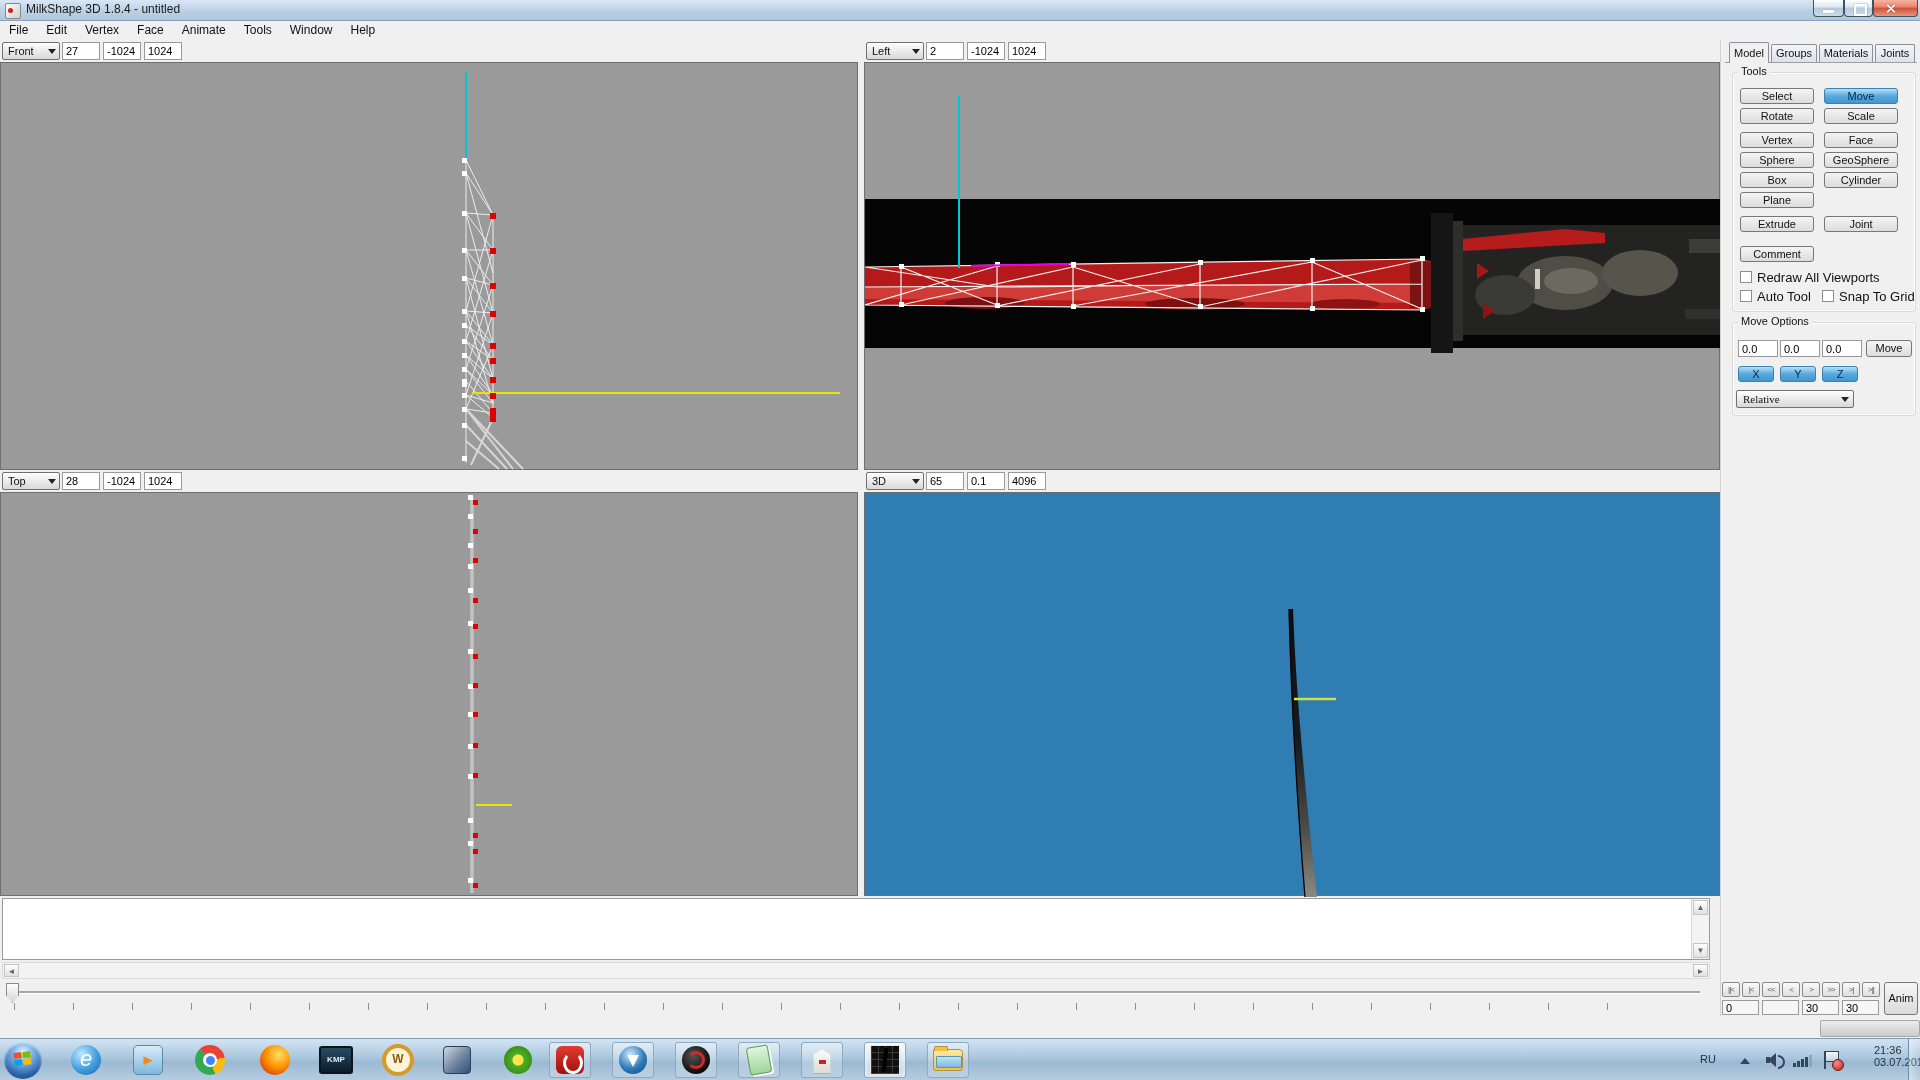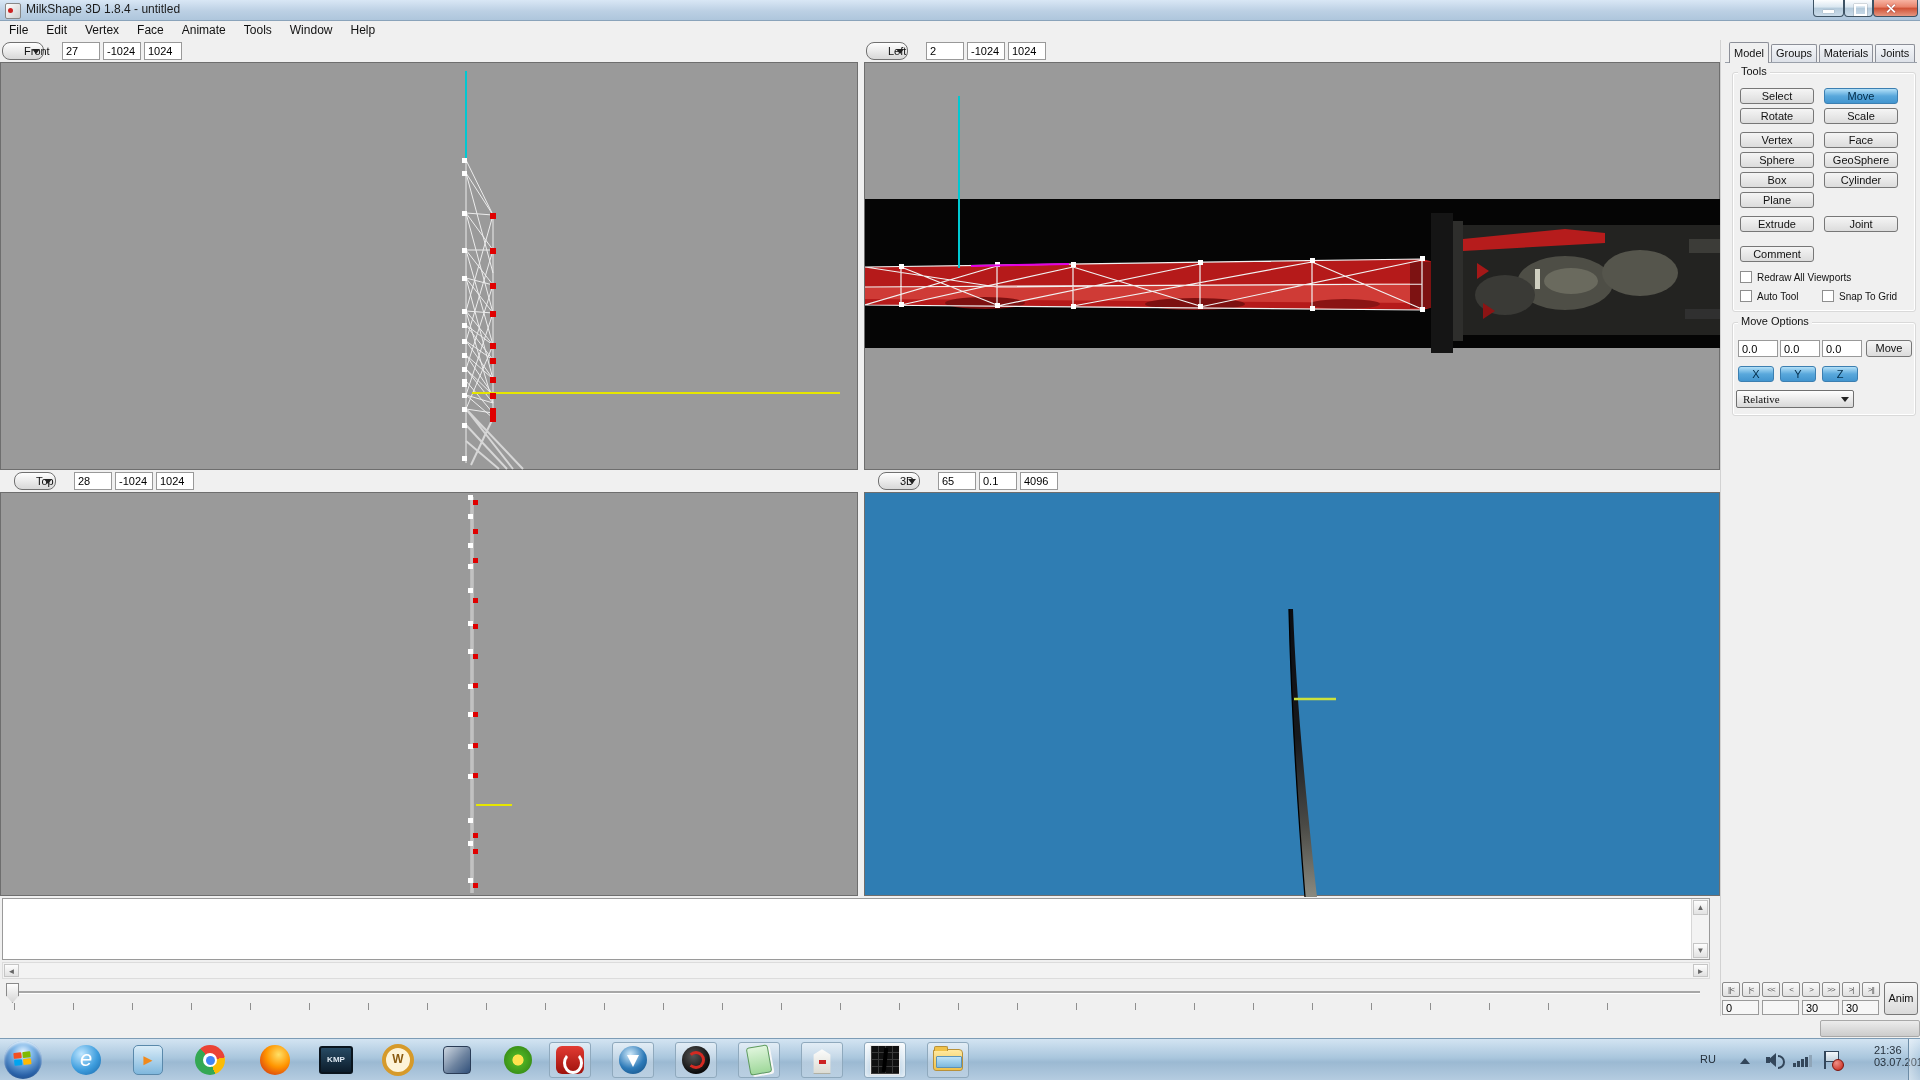--- a/index.html
+++ b/index.html
@@ -18,42 +18,42 @@
   .wbtn.close{background:linear-gradient(#f7b3a2,#e8826a 45%,#cf5034 50%,#e69680);}
   .wbtn .bar{position:absolute;left:9px;top:10px;width:11px;height:3px;background:#fff;box-shadow:0 0 1px #555;}
   .wbtn .box{position:absolute;left:9px;top:4px;width:9px;height:8px;border:2px solid #fff;box-shadow:0 0 1px #555;}
   .wbtn .x1,.wbtn .x2{position:absolute;left:16px;top:3px;width:2px;height:11px;background:#fff;box-shadow:0 0 1px #700;}
   .wbtn .x1{transform:rotate(45deg);} .wbtn .x2{transform:rotate(-45deg);}
   
   #menubar{left:0;top:21px;width:1920px;height:19px;background:#f0f0f0;display:flex;align-items:center;}
   .menu-item{padding:0 9px;font-size:12px;line-height:19px;}
   
   .vp-header{height:22px;background:#f0f0f0;}
-  .vpsel{position:absolute;top:2px;width:42px;height:18px;border:1px solid #707070;border-radius:8px;
-    background:linear-gradient(#fefefe,#d8d8d8);font-size:11px;line-height:16px;padding-left:21px;box-sizing:border-box;}
+  .vpsel{position:absolute;top:2px;width:58px;height:18px;border:1px solid #707070;border-radius:2px;
+    background:linear-gradient(#fefefe,#d8d8d8);font-size:11px;line-height:16px;padding-left:5px;box-sizing:border-box;}
   .vpsel .tri{position:absolute;right:3px;top:6px;width:0;height:0;
     border-left:4px solid transparent;border-right:4px solid transparent;border-top:5px solid #222;}
   .vpfld{position:absolute;top:2px;width:38px;height:18px;border:1px solid #999;background:#fff;
     font-size:11px;padding:0 3px;box-sizing:border-box;font-family:"Liberation Sans",sans-serif;}
   
   .vp{box-sizing:border-box;border:1px solid #6e6e6e;background:#9a9a9a;}
   .vp svg{position:absolute;left:0;top:0;}
   
   #panel{left:1720px;top:40px;width:200px;height:976px;background:#f0f0f0;border-left:1px solid #d2d2d2;}
   .tab{position:absolute;top:4px;height:18px;box-sizing:border-box;border:1px solid #8c8f98;border-bottom:none;
     border-radius:2px 2px 0 0;background:linear-gradient(#f4f6f9,#dde1e8);font-size:11px;text-align:center;line-height:17px;}
   .tab.on{top:2px;height:21px;background:#f0f0f0;z-index:2;line-height:20px;}
   #tabline{position:absolute;left:4px;top:22px;width:192px;height:1px;background:#9aa0aa;}
   .grp{position:absolute;border:1px solid #d9d9d9;border-radius:3px;box-shadow:inset 0 0 0 1px #fff;}
   .grp-label{position:absolute;background:#f0f0f0;font-size:11px;padding:0 3px;}
   .tbtn{position:absolute;width:74px;height:16px;box-sizing:border-box;border:1px solid #777;border-radius:3px;
     background:linear-gradient(#f5f5f5,#dcdcdc);font-size:11px;text-align:center;line-height:14px;}
   .tbtn.on{background:linear-gradient(#b3e0f8,#59a8dc 50%,#4295cf);border-color:#3c7fb1;color:#002b48;}
   .cbx{position:absolute;width:12px;height:12px;background:#fff;border:1px solid #8e8e8e;box-sizing:border-box;}
-  .lbl11{position:absolute;font-size:10px;line-height:13px;white-space:nowrap;}
+  .lbl11{position:absolute;font-size:13px;line-height:13px;white-space:nowrap;}
   .fld{position:absolute;height:17px;border:1px solid #999;background:#fff;font-size:11px;padding:0 3px;
        box-sizing:border-box;font-family:"Liberation Sans",sans-serif;}
   .drop{position:absolute;height:18px;border:1px solid #707070;border-radius:2px;
     background:linear-gradient(#fefefe,#d8d8d8);font-size:11px;line-height:16px;padding-left:6px;box-sizing:border-box;}
   .drop .tri{position:absolute;right:4px;top:6px;width:0;height:0;
     border-left:4px solid transparent;border-right:4px solid transparent;border-top:5px solid #222;}
   
   #kfarea{left:2px;top:898px;width:1708px;height:62px;background:#fff;border:1px solid #9a9a9a;box-sizing:border-box;}
   .sbar{background:#f3f3f3;}
   .sbtn{position:absolute;background:linear-gradient(#fdfdfd,#e2e2e2);border:1px solid #c5c5c5;
@@ -232,21 +232,21 @@
       <ellipse cx="640" cy="232" rx="30" ry="20" fill="#3a3a36"></ellipse>
       <ellipse cx="706" cy="218" rx="27" ry="13" fill="#6a6a5e"></ellipse>
       <rect x="670" y="206" width="5" height="20" fill="#cfcfc0"></rect>
       <polygon points="612,200 624,208 612,216" fill="#a51818"></polygon>
       <polygon points="618,240 630,248 618,256" fill="#8c1414"></polygon>
       <rect x="824" y="176" width="32" height="14" fill="#3c3c38"></rect>
       <rect x="820" y="246" width="36" height="10" fill="#303030"></rect>
     </svg>
   </div>
 
-  <div class="abs vp-header" style="left:12px;top:470px;width:1720px;">
+  <div class="abs vp-header" style="left:0;top:470px;width:1720px;">
     <div class="vpsel" style="left:2px;">
       <span>Top</span><span class="tri"></span>
     </div>
     <input class="vpfld" style="left: 62px;" value="28">
     <input class="vpfld" style="left: 103px;" value="-1024">
     <input class="vpfld" style="left: 144px;" value="1024">
     <div class="vpsel" style="left:866px;">
       <span>3D</span><span class="tri"></span>
     </div>
     <input class="vpfld" style="left: 926px;" value="65">

